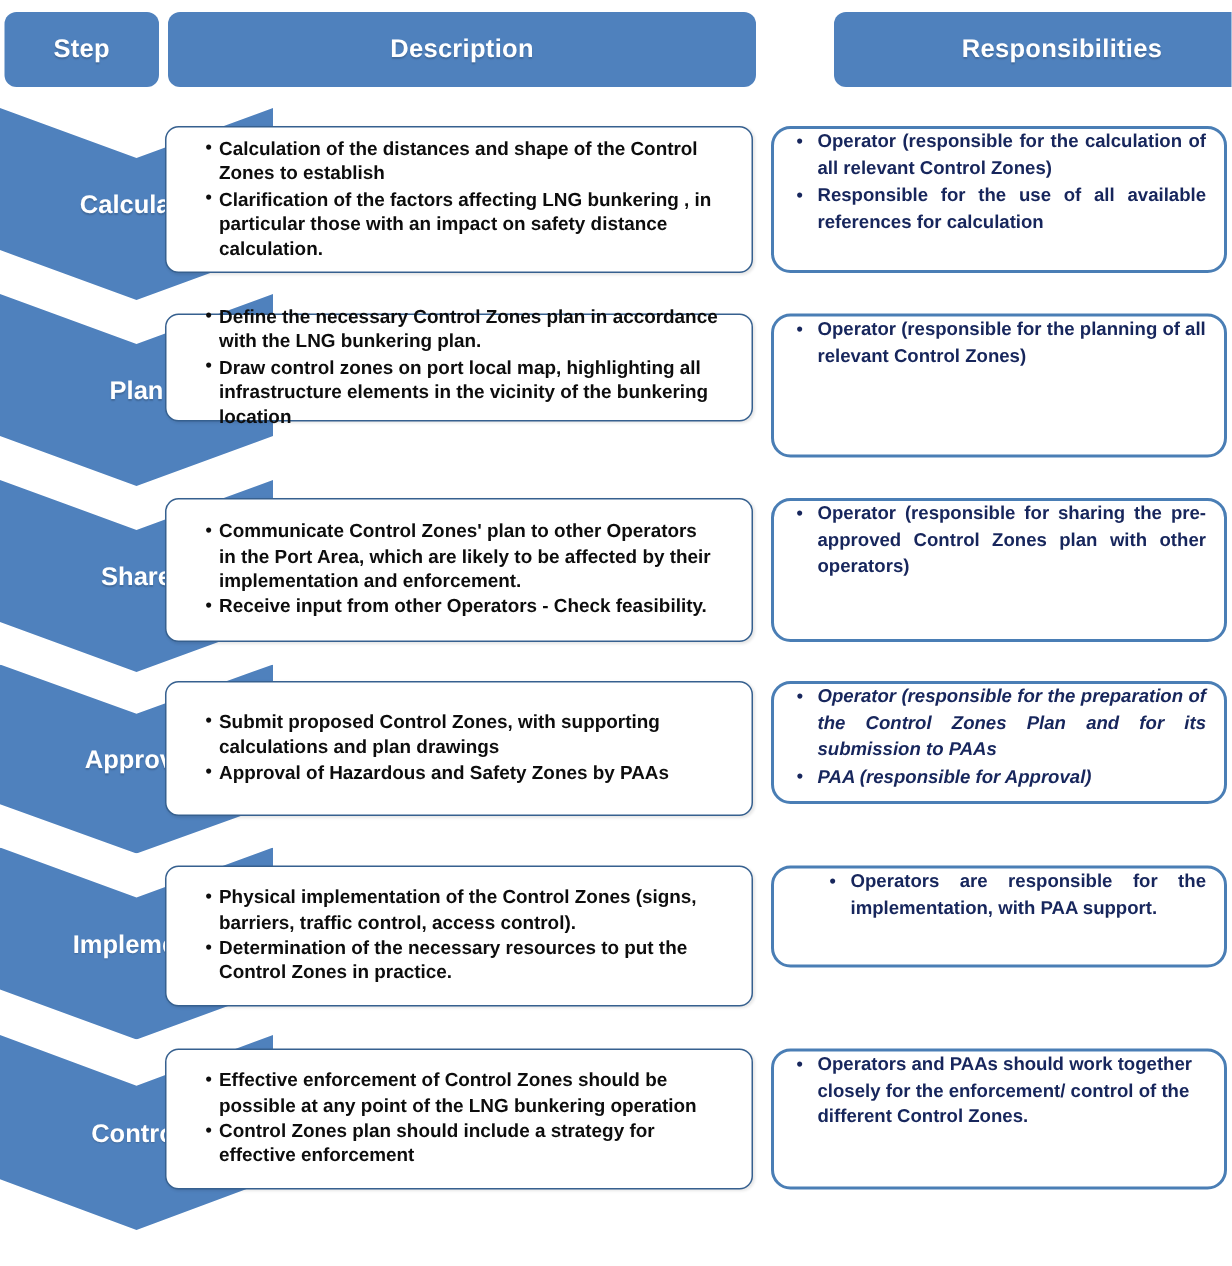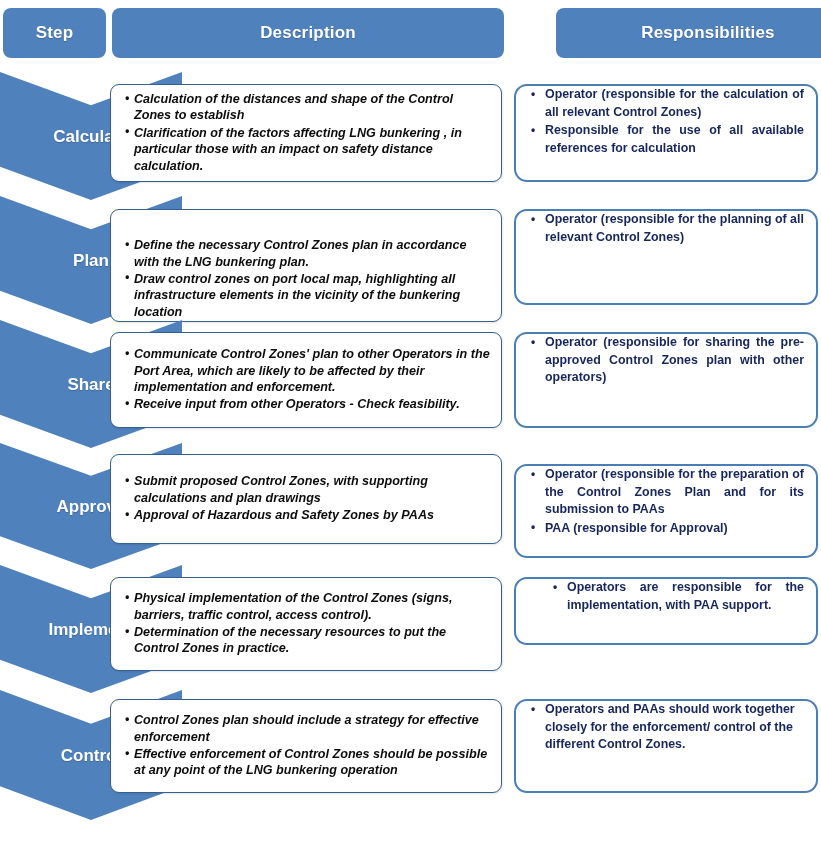--- a/index.html
+++ b/index.html
@@ -85,25 +85,24 @@
     width: 392px;
     background: #ffffff;
     border: 1.6px solid #36608F;
     border-radius: 9px;
     box-sizing: border-box;
     box-shadow: 1px 1px 2px rgba(0,0,0,0.10);
     display: flex;
     align-items: center;
   }
   .desc-list {
-    margin: 0;
+    margin: 12px;
     padding: 0 10px 0 14px;
     list-style: none;
     width: 100%;
-    font-style: italic;
   }
   .desc-list li {
     position: relative;
     color: #0d0d0d;
     font-weight: bold;
     font-size: 12.6px;
     line-height: 1.30;
     padding-left: 9px;
     margin: 0 0 1px 0;
     text-align: left;
@@ -180,21 +179,21 @@
           <ul class="resp-list">
             <li>Operator (responsible for the calculation of all relevant Control Zones)</li>
             <li>Responsible for the use of all available references for calculation</li>
           </ul>
         </div>
       </div>
       <div class="row" style="top: 196px; height: 128px;">
         <div class="chevron" style="height: 128px;">
           <div class="chevron-label">Plan</div>
         </div>
-        <div class="desc-card" style="top: 13px; height: 113px; align-items: flex-end;">
+        <div class="desc-card" style="top: 13px; height: 72px;">
           <ul class="desc-list">
             <li>Define the necessary Control Zones plan in accordance with the LNG bunkering plan.</li>
             <li>Draw control zones on port local map, highlighting all infrastructure elements in the vicinity of the bunkering location</li>
           </ul>
         </div>
         <div class="resp-card" style="top: 13px; height: 96px;">
           <ul class="resp-list">
             <li class="no-justify">Operator (responsible for the planning of all relevant Control Zones)</li>
           </ul>
         </div>
@@ -218,21 +217,21 @@
       <div class="row" style="top: 443px; height: 126px;">
         <div class="chevron" style="height: 126px;">
           <div class="chevron-label">Approve</div>
         </div>
         <div class="desc-card" style="top: 11px; height: 90px;">
           <ul class="desc-list">
             <li>Submit proposed Control Zones, with supporting calculations and plan drawings</li>
             <li>Approval of Hazardous and Safety Zones by PAAs</li>
           </ul>
         </div>
-        <div class="resp-card" style="top: 21px; height: 94px;">
+        <div class="resp-card" style="top: 11px; height: 82px; font-style: italic;">
           <ul class="resp-list">
             <li>Operator (responsible for the preparation of the Control Zones Plan and for its submission to PAAs</li>
             <li>PAA (responsible for Approval)</li>
           </ul>
         </div>
       </div>
       <div class="row" style="top: 565px; height: 128px;">
         <div class="chevron" style="height: 128px;">
           <div class="chevron-label">Implement</div>
         </div>
@@ -247,22 +246,22 @@
             <li>Operators are responsible for the implementation, with PAA support.</li>
           </ul>
         </div>
       </div>
       <div class="row" style="top: 690px; height: 130px;">
         <div class="chevron" style="height: 130px;">
           <div class="chevron-label">Control</div>
         </div>
         <div class="desc-card" style="top: 9px; height: 94px;">
           <ul class="desc-list">
+            <li>Effective enforcement of Control Zones should be possible at any point of the LNG bunkering operation</li>
             <li>Control Zones plan should include a strategy for effective enforcement</li>
-            <li>Effective enforcement of Control Zones should be possible at any point of the LNG bunkering operation</li>
           </ul>
         </div>
         <div class="resp-card" style="top: 9px; height: 94px;">
           <ul class="resp-list">
             <li class="no-justify">Operators and PAAs should work together closely for the enforcement/ control of the different Control Zones.</li>
           </ul>
         </div>
       </div>
     </div>
 

